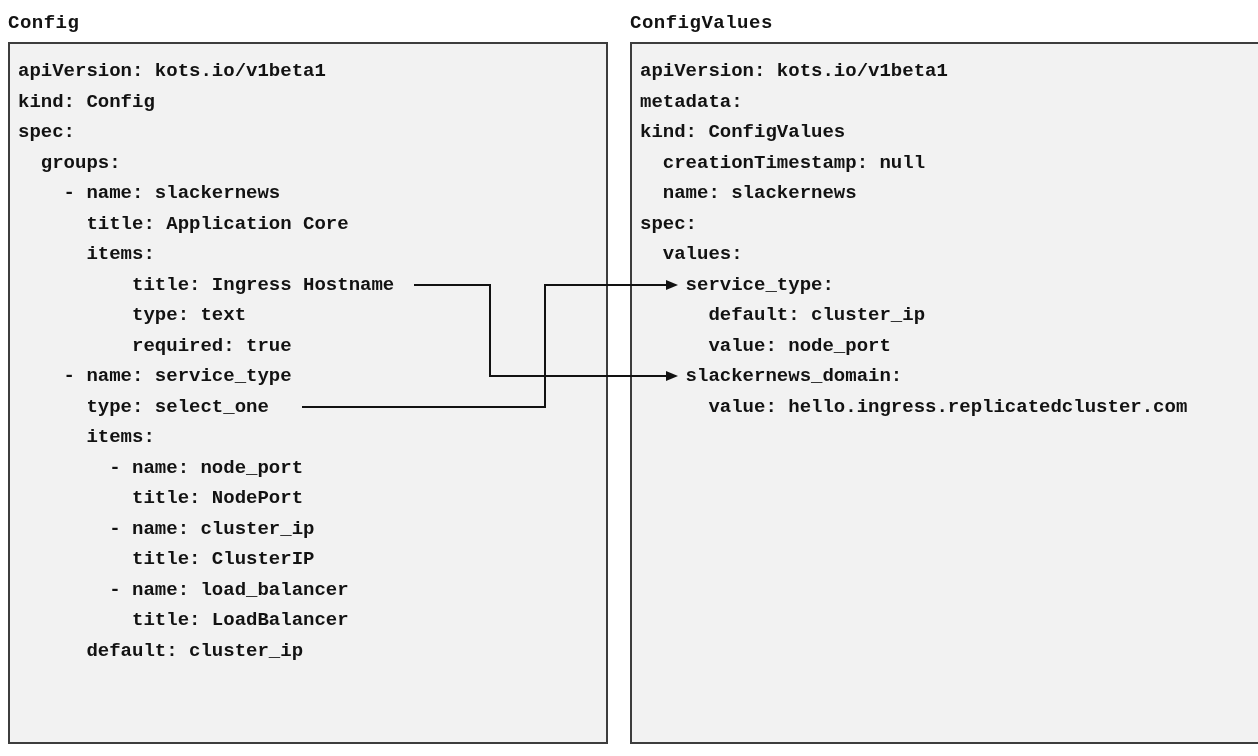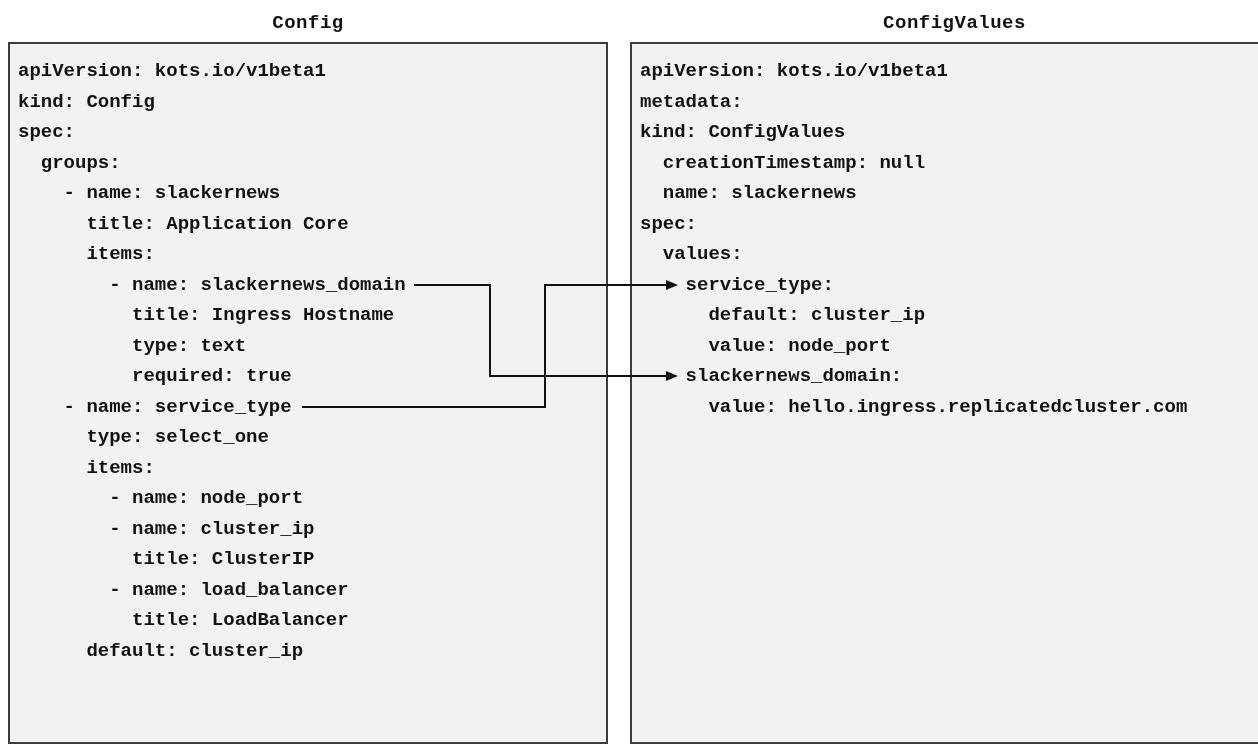--- a/index.html
+++ b/index.html
@@ -20,21 +20,20 @@
     font-weight: 700;
     color: var(--text);
     overflow: hidden;
   }
   .panel { position: absolute; top: 8px; }
   .panel-left  { left: 8px;   width: 600px; }
   .panel-right { left: 630px; width: 649px; }
   .panel-title {
     height: 34px;
     line-height: 30px;
-    text-align: center;
     font-size: 19px;
     font-weight: 700;
     letter-spacing: 0.5px;
   }
   .code-box {
     height: 702px;
     background: var(--box-bg);
     border: 2px solid var(--box-border);
     padding: 12px 8px;
     font-size: 19px;
@@ -67,28 +66,28 @@
   <div class="panel panel-left">
     <div class="panel-title">Config</div>
     <div class="code-box">
         <div class="code-line">apiVersion: kots.io/v1beta1</div>
         <div class="code-line">kind: Config</div>
         <div class="code-line">spec:</div>
         <div class="code-line">  groups:</div>
         <div class="code-line">    - name: slackernews</div>
         <div class="code-line">      title: Application Core</div>
         <div class="code-line">      items:</div>
-        <div class="code-line">        - name: slackernews_domain</div>
         <div class="code-line">          title: Ingress Hostname</div>
         <div class="code-line">          type: text</div>
         <div class="code-line">          required: true</div>
         <div class="code-line">    - name: service_type</div>
         <div class="code-line">      type: select_one</div>
         <div class="code-line">      items:</div>
         <div class="code-line">        - name: node_port</div>
+        <div class="code-line">          title: NodePort</div>
         <div class="code-line">        - name: cluster_ip</div>
         <div class="code-line">          title: ClusterIP</div>
         <div class="code-line">        - name: load_balancer</div>
         <div class="code-line">          title: LoadBalancer</div>
         <div class="code-line">      default: cluster_ip</div>
       </div>
   </div>
 
   <div class="panel panel-right">
     <div class="panel-title">ConfigValues</div>

